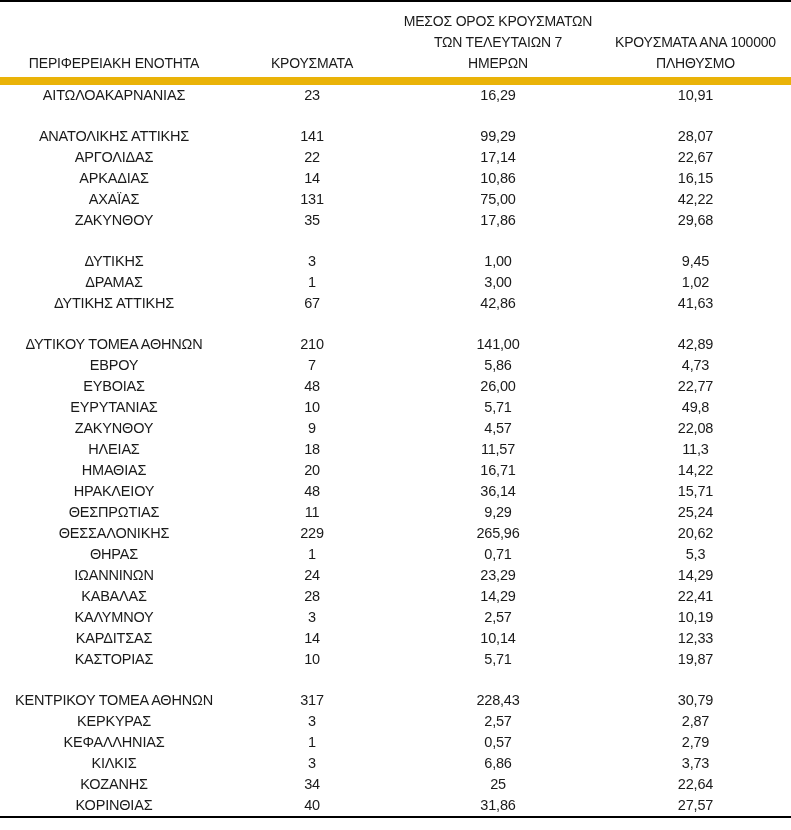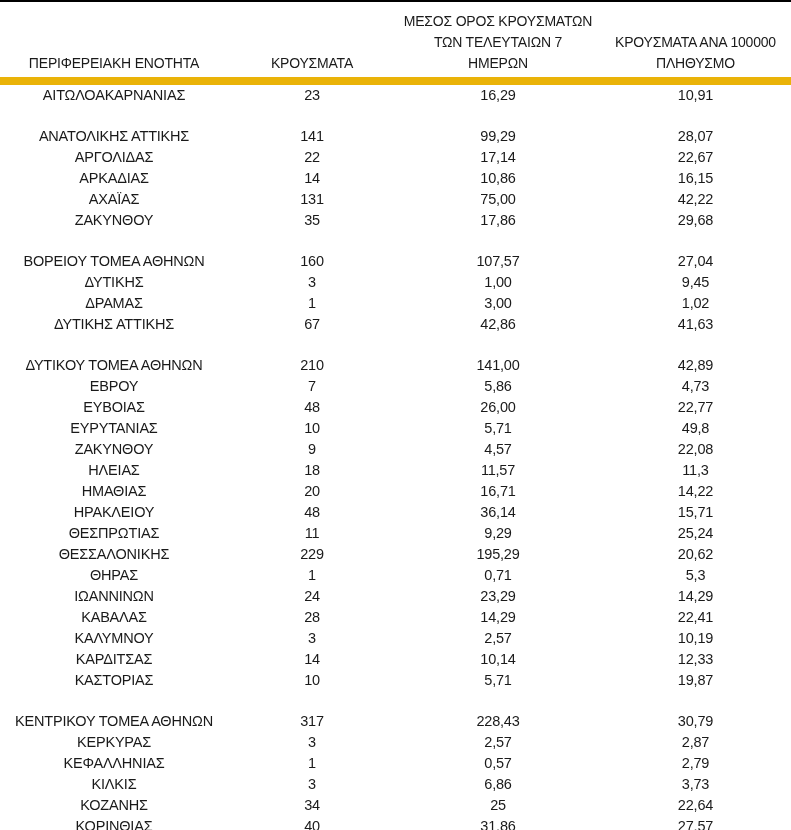--- a/index.html
+++ b/index.html
@@ -110,26 +110,20 @@
         <tr>
           <td>ΖΑΚΥΝΘΟΥ</td>
           <td>35</td>
           <td>17,86</td>
           <td>29,68</td>
         </tr>
         <tr class="spacer">
           <td colspan="4"></td>
         </tr>
         <tr>
-          <td>ΒΟΡΕΙΟΥ ΤΟΜΕΑ ΑΘΗΝΩΝ</td>
-          <td>160</td>
-          <td>107,57</td>
-          <td>27,04</td>
-        </tr>
-        <tr>
           <td>ΔΥΤΙΚΗΣ</td>
           <td>3</td>
           <td>1,00</td>
           <td>9,45</td>
         </tr>
         <tr>
           <td>ΔΡΑΜΑΣ</td>
           <td>1</td>
           <td>3,00</td>
           <td>1,02</td>
@@ -193,21 +187,21 @@
         </tr>
         <tr>
           <td>ΘΕΣΠΡΩΤΙΑΣ</td>
           <td>11</td>
           <td>9,29</td>
           <td>25,24</td>
         </tr>
         <tr>
           <td>ΘΕΣΣΑΛΟΝΙΚΗΣ</td>
           <td>229</td>
-          <td>195,29</td>
+          <td>265,96</td>
           <td>20,62</td>
         </tr>
         <tr>
           <td>ΘΗΡΑΣ</td>
           <td>1</td>
           <td>0,71</td>
           <td>5,3</td>
         </tr>
         <tr>
           <td>ΙΩΑΝΝΙΝΩΝ</td>

